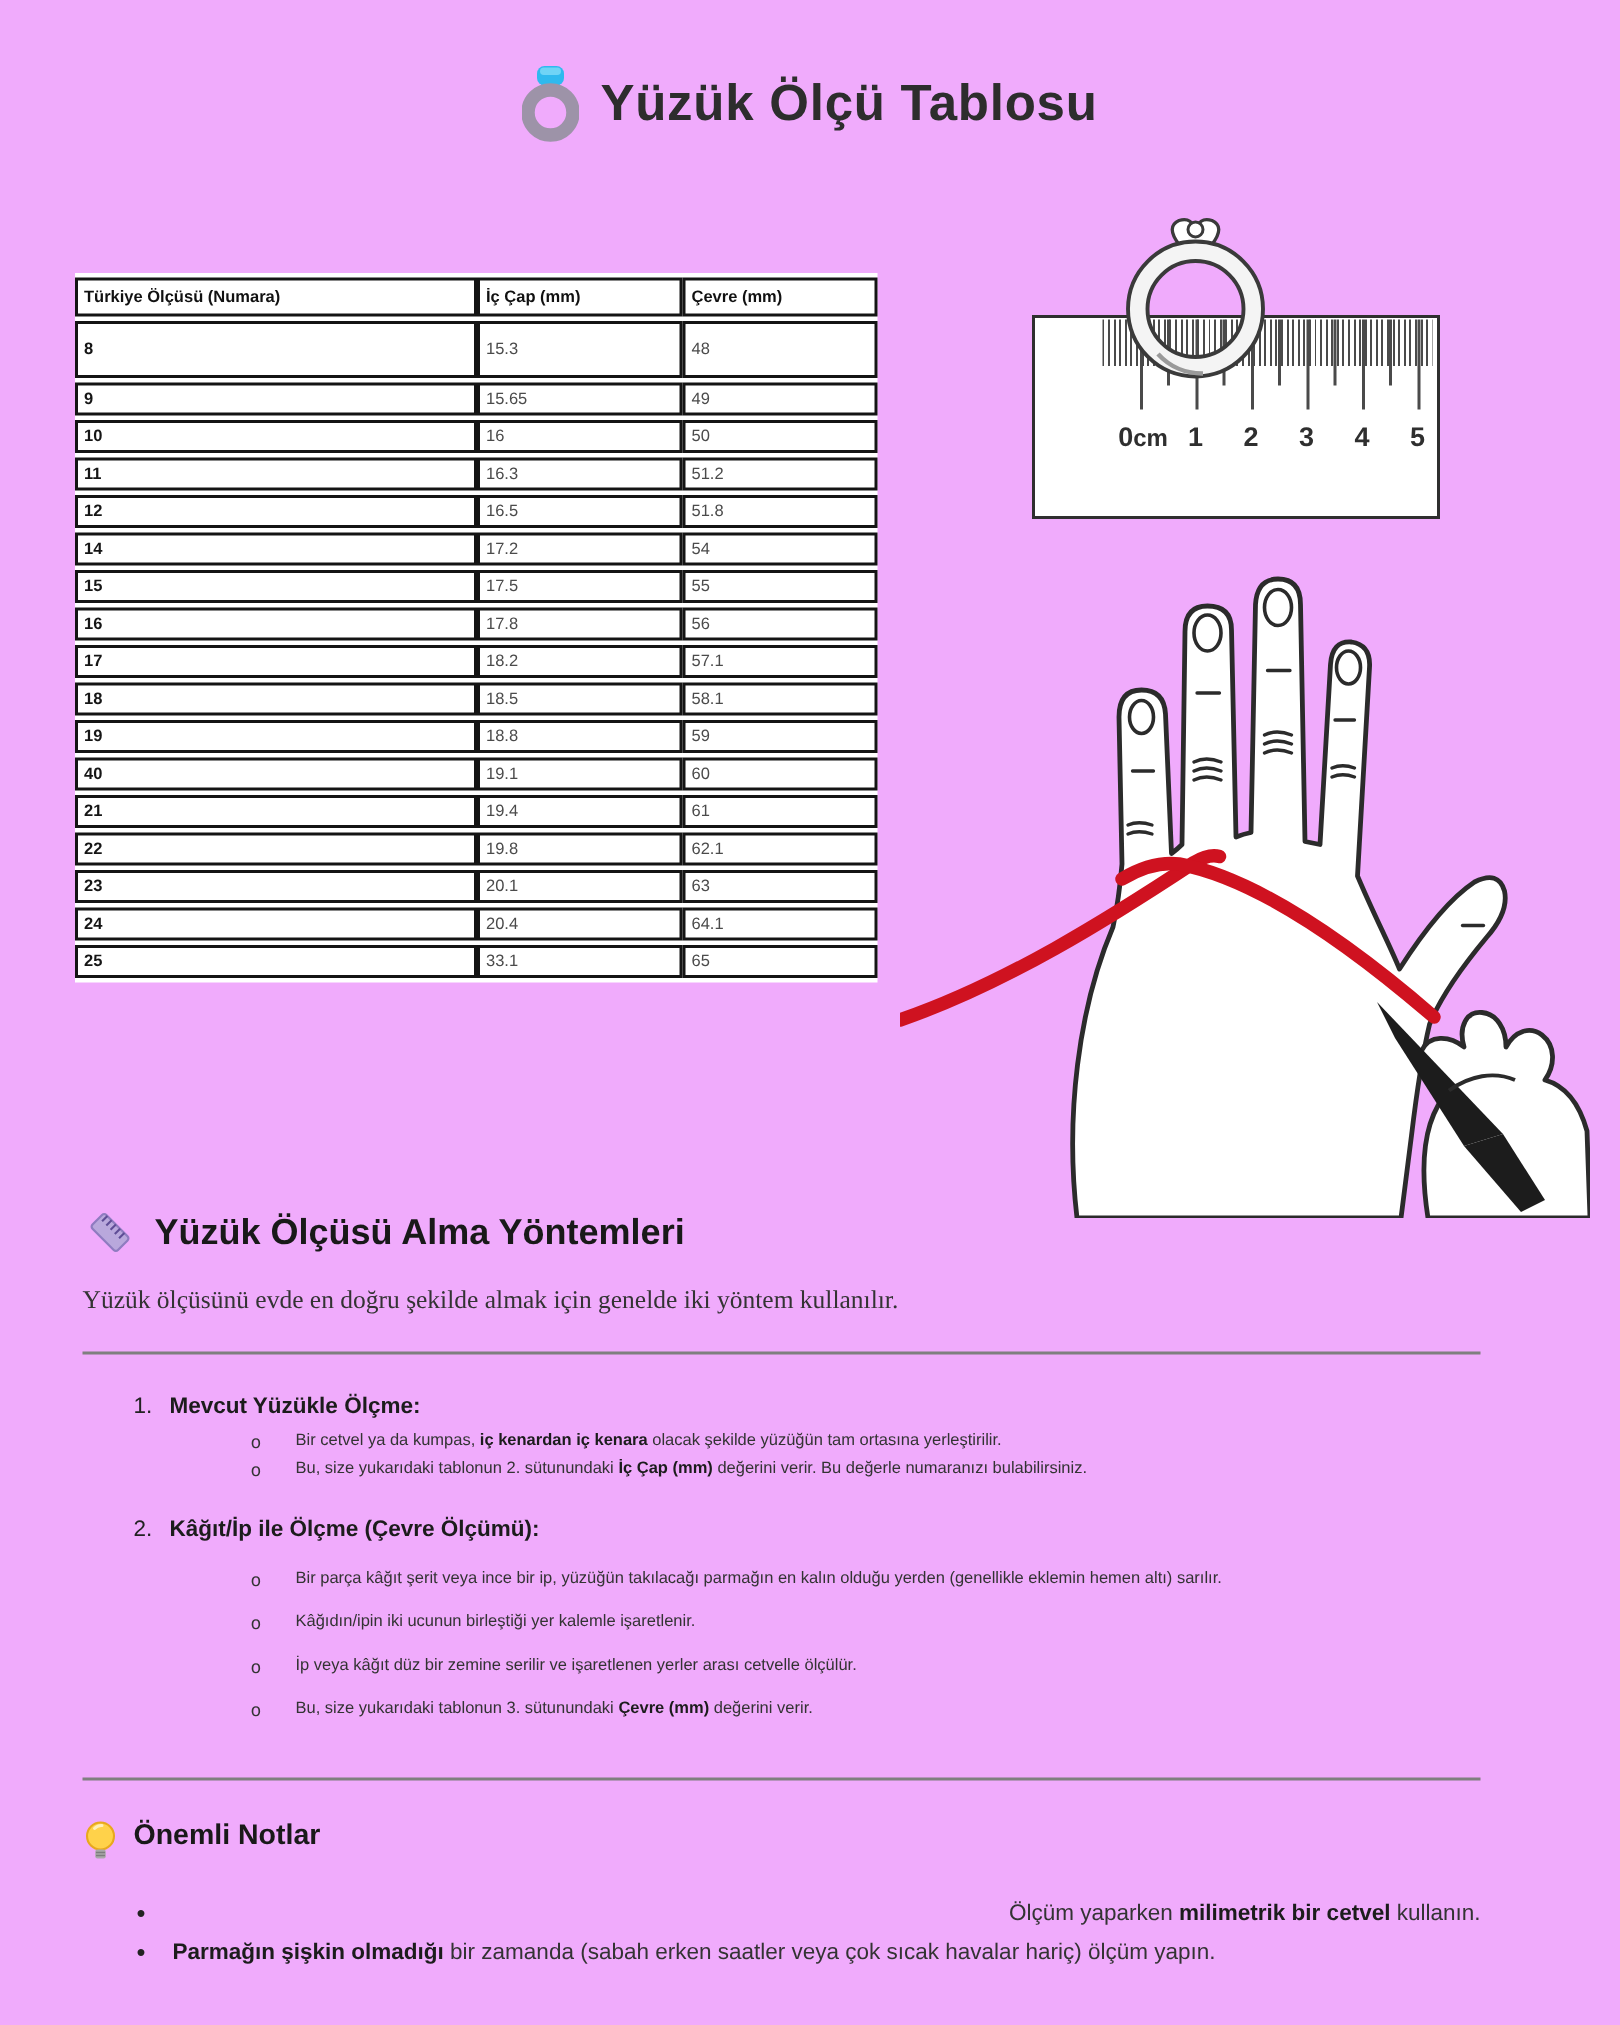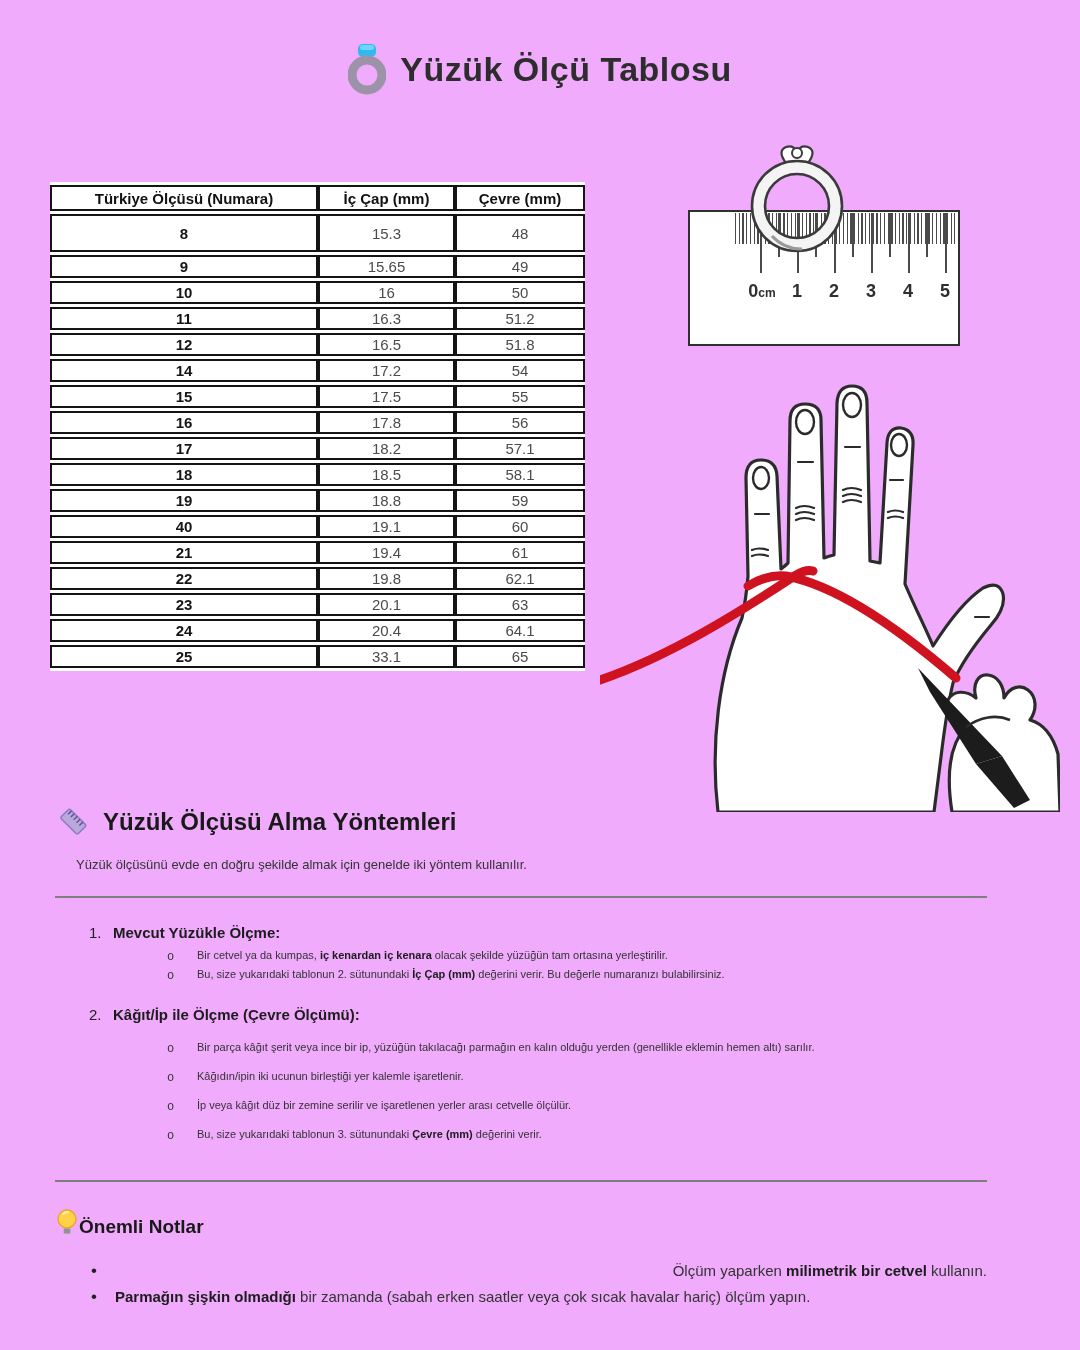--- a/index.html
+++ b/index.html
@@ -24,22 +24,22 @@
   }
 
   
   .size-table-wrap { position: absolute; left: 50px; top: 182px; }
   table.size-table {
     border-collapse: separate; border-spacing: 0 3px;
     background: #fff;
   }
   table.size-table th, table.size-table td {
     border: 2px solid #141414;
-    text-align: center; vertical-align: middle;
-    font-size: 15px;
+    text-align: left; vertical-align: middle;
+    font-size: 11px;
     padding: 1px 4px;
   }
   table.size-table th {
     font-weight: bold; color: #111; height: 26px;
   }
   table.size-table td { height: 22px; color: #4b4b4b; }
   table.size-table tr.tall td { height: 38px; }
   table.size-table td.col-size { font-weight: bold; color: #151515; }
   .w-size { width: 268px; } .w-diam { width: 137px; } .w-circ { width: 130px; }
 
@@ -52,48 +52,48 @@
   .mm-ticks {
     position: absolute; left: 55px; top: 78px; width: 220px; height: 31px;
     background: repeating-linear-gradient(90deg, #4a4a4a 0 1.3px, transparent 1.3px 3.72px);
   }
   .cm-tick { position: absolute; top: 78px; width: 2px; height: 60px; background: #4a4a4a; }
   .half-tick { position: absolute; top: 78px; width: 1.6px; height: 44px; background: #4a4a4a; }
   .cm-label {
     position: absolute; top: 146px; width: 40px; margin-left: -20px; text-align: center;
     font-size: 18px; font-weight: bold; color: #2f2f2f;
   }
-  .cm-label .unit { font-size: 12px; font-weight: bold; }
+  .cm-label .unit { font-size: 16px; font-weight: bold; }
   .ring-svg { position: absolute; left: 62px; top: 6px; }
 
   
   .hand-illustration { position: absolute; left: 600px; top: 372px; width: 460px; height: 440px; }
 
   
   .content { position: absolute; left: 55px; top: 804px; width: 932px; }
   .section-head { display: flex; align-items: center; gap: 12px; text-align: center; }
   .section-head h2 { font-size: 24px; font-weight: bold; color: #191919; }
-  .intro { margin-top: 17px; margin-left: 21px; font-size: 13px; color: #333; }
+  .intro { margin-top: 17px; margin-left: 0; font-size: 17px; color: #333; font-family: Liberation Serif, serif; }
   hr.rule { border: none; border-top: 2px solid #7f7f7f; margin-top: 24px; }
 
   .list-item { margin-top: 26px; margin-left: 34px; }
   .list-item .num { font-size: 15px; color: #222; display: inline-block; width: 24px; }
   .list-item .item-title { font-size: 15px; font-weight: bold; color: #1c1c1c; }
   .sub-bullet {
     position: relative; margin-left: 78px; margin-top: 7px;
     font-size: 11px; color: #333; padding-left: 30px;
   }
   .sub-bullet::before {
     content: "o"; position: absolute; left: 0; top: 1px;
     font-size: 12px; color: #333; font-family: "Liberation Mono", monospace;
   }
   .sub-bullet.spaced { margin-top: 17px; }
   .b { font-weight: bold; color: #1c1c1c; }
 
-  .notes-head { display: flex; align-items: flex-end; margin-top: 26px; }
+  .notes-head { display: flex; align-items: flex-start; gap: 10px; margin-top: 26px; }
   .notes-head h3 { font-size: 19px; font-weight: bold; color: #191919; }
   .note-bullet {
     position: relative; margin-left: 34px; margin-top: 9px;
     font-size: 15px; color: #333; padding-left: 26px;
   }
   .note-bullet::before {
     content: "\2022"; position: absolute; left: 2px; top: -1px; font-size: 17px; color: #222;
   }
   .note-bullet.first { margin-top: 24px; text-align: right; }
 </style>

